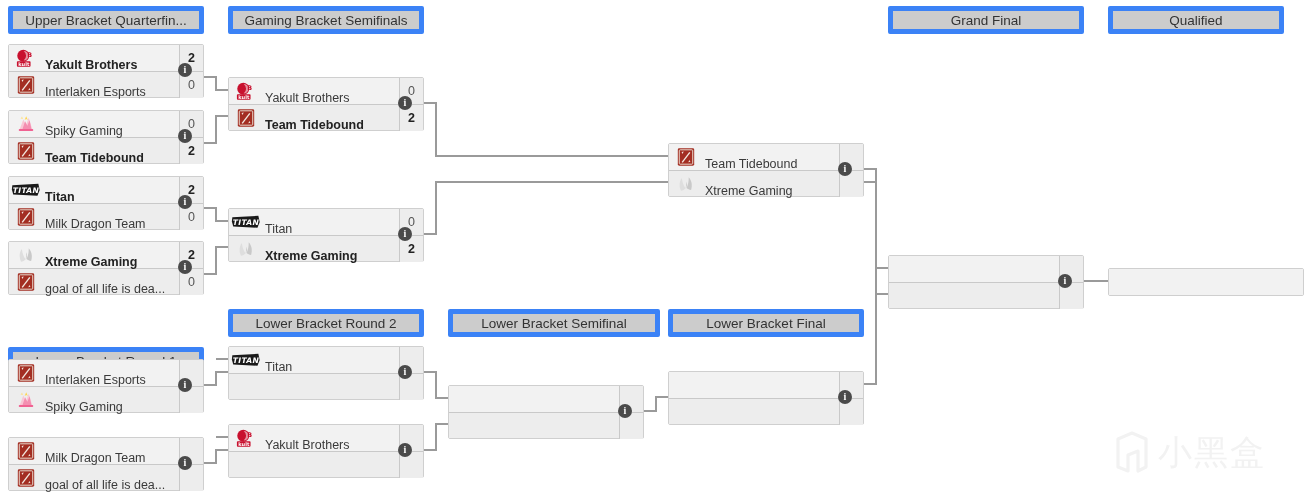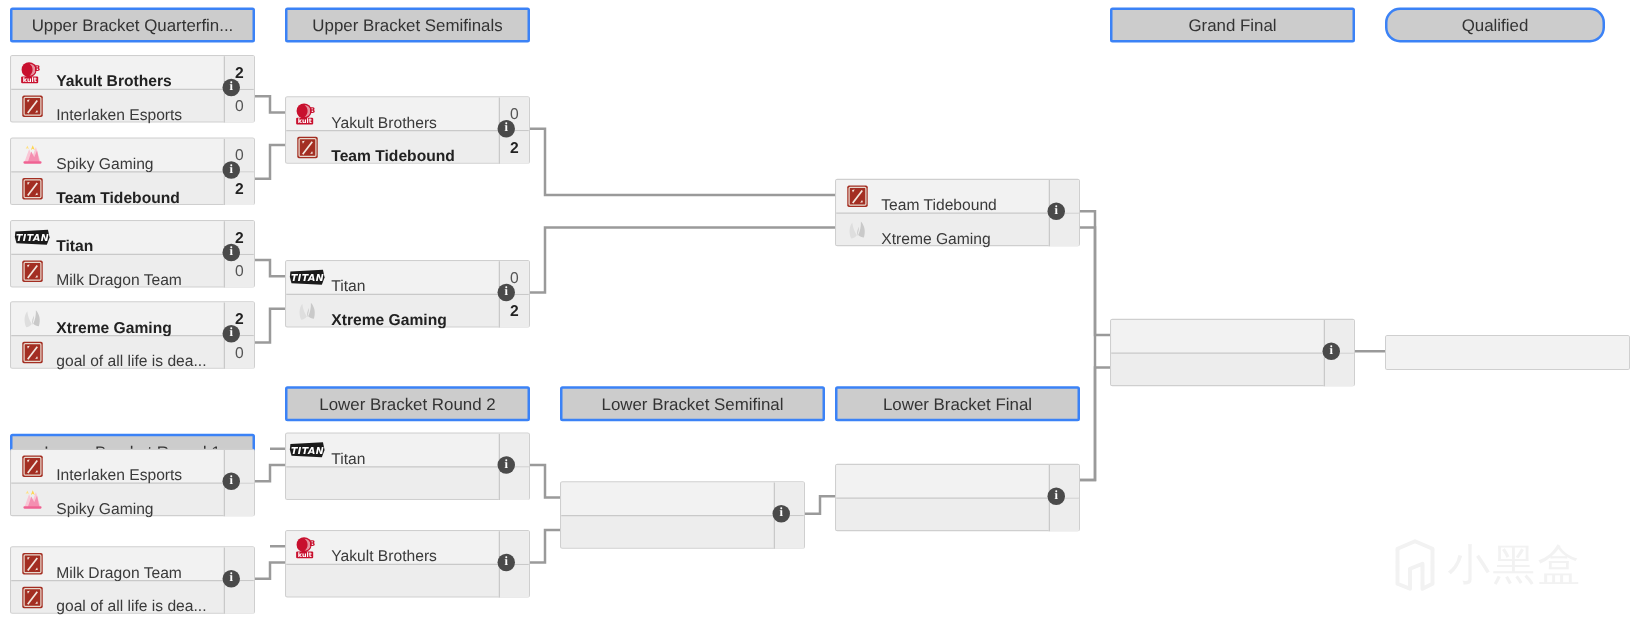--- a/index.html
+++ b/index.html
@@ -14,21 +14,21 @@
   #bracket { position: absolute; left: 0; top: 0; width: 1316px; height: 502px; }
 
   
   #lines { position: absolute; left: 0; top: 0; width: 1316px; height: 502px; pointer-events: none; }
 
   
   .round-header {
     position: absolute;
     height: 28px;
     background: #cccccc;
-    border: 2px solid #3b82f6;
+    border: 5px solid #3b82f6;
     border-radius: 2px;
     color: #333333;
     font-size: 13.5px;
     display: flex; align-items: center; justify-content: center;
     white-space: nowrap; overflow: hidden;
   }
 
   
   .match {
     position: absolute;
@@ -137,26 +137,26 @@
       <path d="M864,384 L876,384 L876,294 L888,294"></path>
 
       <path d="M1084,281 L1108,281"></path>
     </g>
   </svg>
 
   <div class="round-header" style="left:8px; top:6px; width:196px;">
     <span>Upper Bracket Quarterfin...</span>
   </div>
   <div class="round-header" style="left:228px; top:6px; width:196px;">
-    <span>Upper Bracket Semifinals</span>
+    <span>Gaming Bracket Semifinals</span>
   </div>
   <div class="round-header" style="left:888px; top:6px; width:196px;">
     <span>Grand Final</span>
   </div>
-  <div class="round-header" style="left:1108px; top:6px; width:176px;border-radius:12px;">
+  <div class="round-header" style="left:1108px; top:6px; width:176px;">
     <span>Qualified</span>
   </div>
   <div class="round-header" style="left:8px; top:309px; width:196px;margin-top:38px;">
     <span>Lower Bracket Round 1</span>
   </div>
   <div class="round-header" style="left:228px; top:309px; width:196px;text-align:right;">
     <span>Lower Bracket Round 2</span>
   </div>
   <div class="round-header" style="left:448px; top:309px; width:212px;">
     <span>Lower Bracket Semifinal</span>

